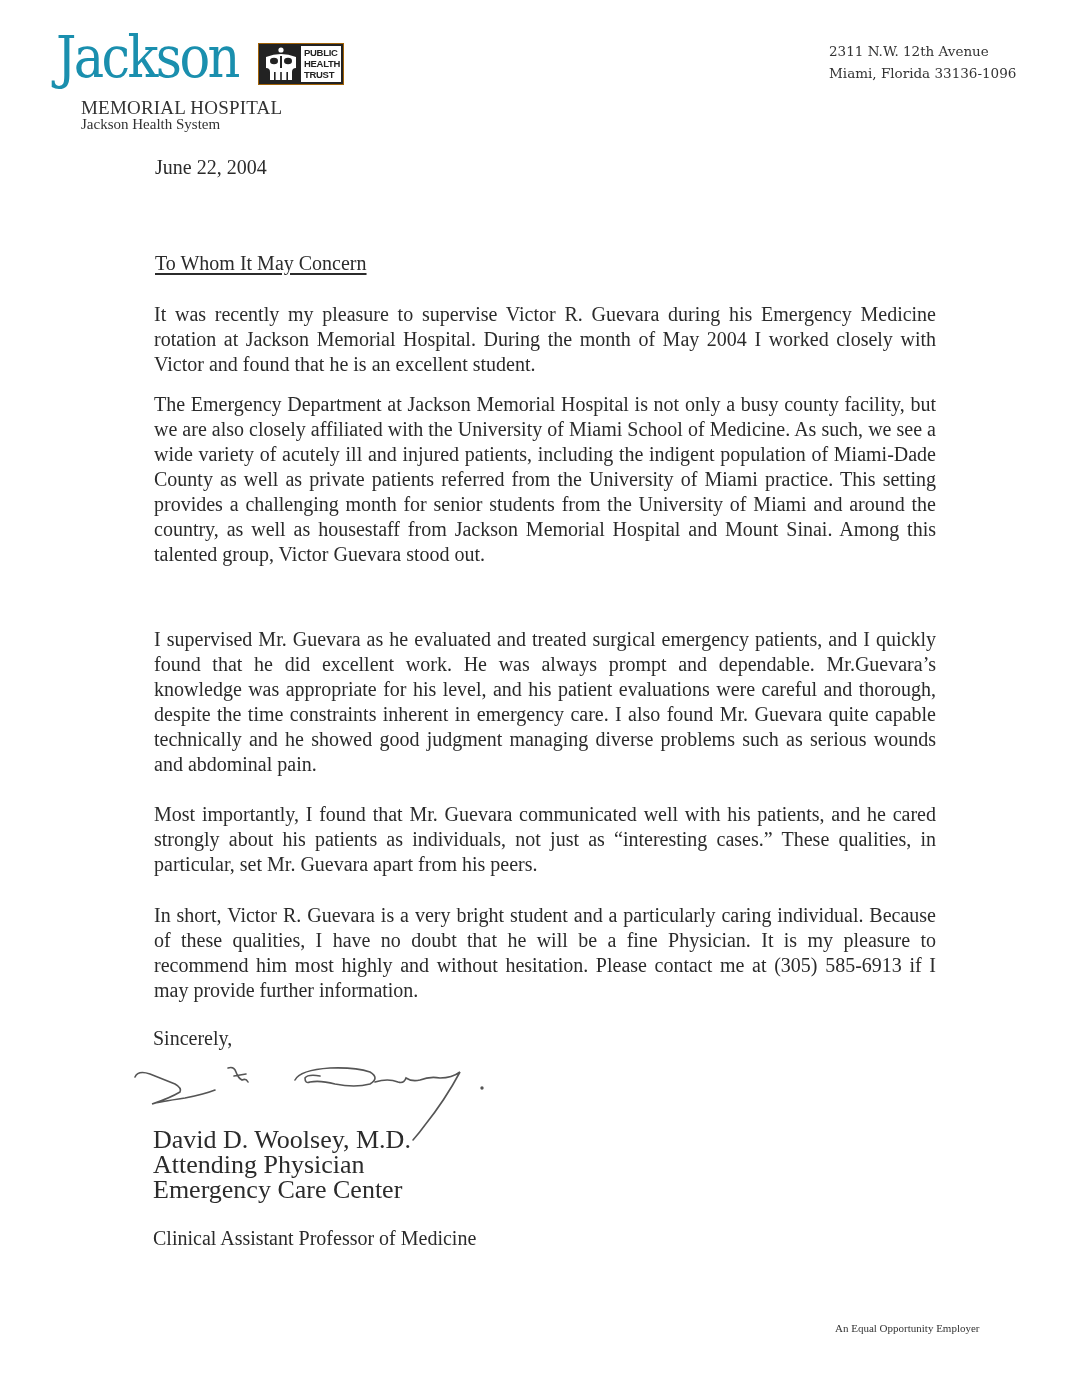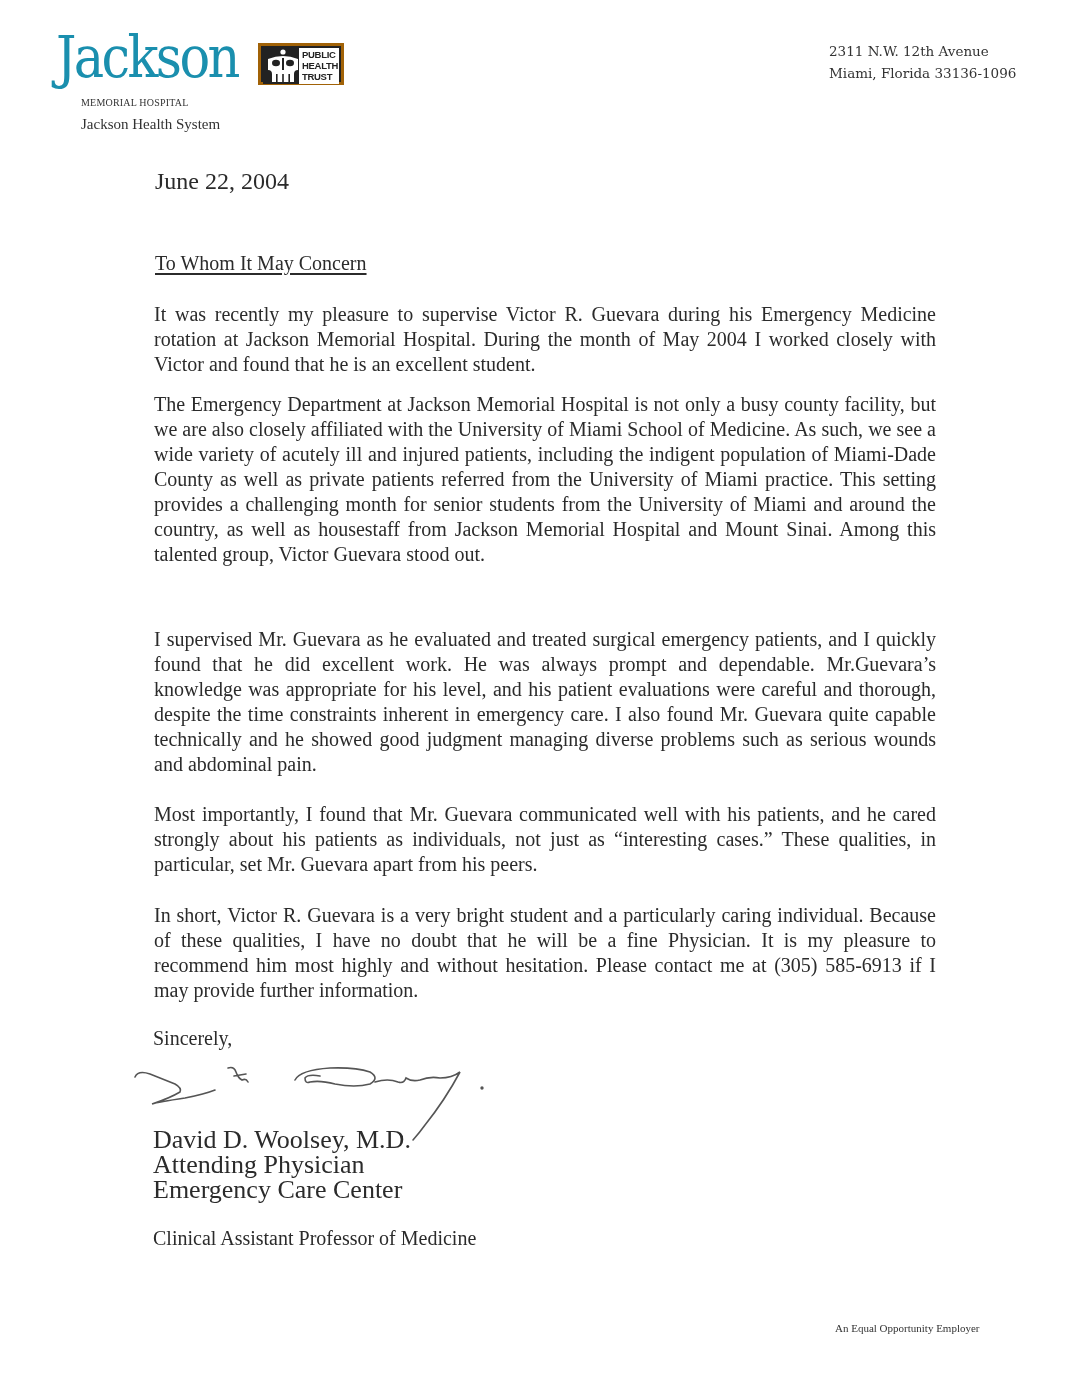--- a/index.html
+++ b/index.html
@@ -8,42 +8,42 @@
       font-family: "Liberation Serif", serif; color: #2b2b2b;
     }
     .logo-word {
       position: absolute; left: 56px; top: 28px;
       font-family: "DejaVu Serif", "Liberation Serif", serif;
       font-size: 58px; letter-spacing: -3px; color: #1a8fae; line-height: 1;
       transform: scaleX(0.88); transform-origin: left top;
     }
     .logo-sub1 {
       position: absolute; left: 81px; top: 97px;
-      font-size: 10px; color: #333; letter-spacing: 0.2px;
+      font-size: 19px; color: #333; letter-spacing: 0.2px;
     }
     .logo-sub2 {
       position: absolute; left: 81px; top: 116px;
       font-size: 15px; color: #333;
     }
     .pht {
       position: absolute; left: 258px; top: 43px; width: 86px; height: 42px;
-      background: #222; border: 3px solid #a16207; box-sizing: border-box;
+      background: #222; border: 1px solid #a16207; box-sizing: border-box;
     }
     .pht .emblem { position: absolute; left: 2px; top: 2px; width: 40px; height: 36px; }
     .pht .pht-text {
       position: absolute; right: 2px; top: 2px; width: 40px; height: 36px; background: #fff;
       font-family: "Liberation Sans", sans-serif; font-weight: bold; font-size: 9.5px;
       line-height: 11px; color: #222; padding-left: 3px; box-sizing: border-box; padding-top: 1px;
       letter-spacing: -0.3px;
     }
     .address {
       position: absolute; left: 829px; top: 40px;
       font-family: "DejaVu Serif", serif; font-size: 13.5px; line-height: 22px; color: #333;
     }
-    .date { position: absolute; left: 155px; top: 168px; font-size: 24px; }
+    .date { position: absolute; left: 155px; top: 156px; font-size: 20px; }
     .salutation {
       position: absolute; left: 155px; top: 252px; font-size: 20px; text-decoration: underline;
       text-underline-offset: 3px;
     }
     .body-text {
       position: absolute; left: 154px; width: 782px; font-size: 20px; line-height: 25px;
       text-align: justify; margin: 0;
     }
     .p1 { top: 302px; }
     .p2 { top: 392px; }

